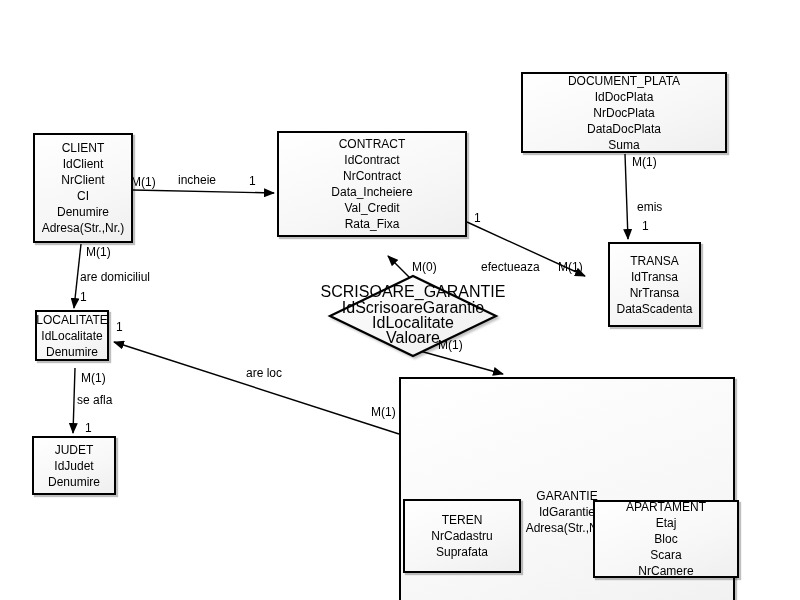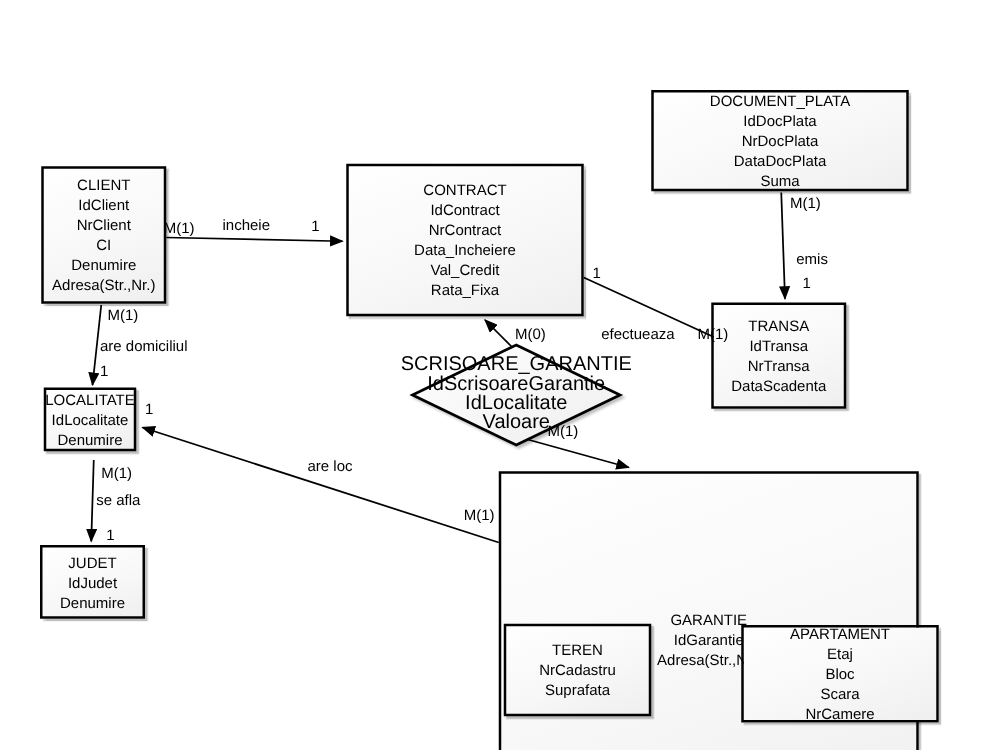--- a/index.html
+++ b/index.html
@@ -55,38 +55,38 @@
 
   <div class="entity" style="left:33px;top:133px;width:100px;height:110px">
     <div class="line">CLIENT</div>
     <div class="line">IdClient</div>
     <div class="line">NrClient</div>
     <div class="line">CI</div>
     <div class="line">Denumire</div>
     <div class="line">Adresa(Str.,Nr.)</div>
   </div>
 
-  <div class="entity" style="left:277px;top:131px;width:190px;height:122px">
+  <div class="entity" style="left:277px;top:131px;width:190px;height:106px">
     <div class="line">CONTRACT</div>
     <div class="line">IdContract</div>
     <div class="line">NrContract</div>
     <div class="line">Data_Incheiere</div>
     <div class="line">Val_Credit</div>
     <div class="line">Rata_Fixa</div>
   </div>
 
   <div class="entity" style="left:521px;top:72px;width:206px;height:81px">
     <div class="line">DOCUMENT_PLATA</div>
     <div class="line">IdDocPlata</div>
     <div class="line">NrDocPlata</div>
     <div class="line">DataDocPlata</div>
     <div class="line">Suma</div>
   </div>
 
-  <div class="entity" style="left:569px;top:242px;width:108px;height:85px">
+  <div class="entity" style="left:608px;top:242px;width:93px;height:85px">
     <div class="line">TRANSA</div>
     <div class="line">IdTransa</div>
     <div class="line">NrTransa</div>
     <div class="line">DataScadenta</div>
   </div>
 
   <div class="entity" style="left:35px;top:310px;width:74px;height:51px">
     <div class="line">LOCALITATE</div>
     <div class="line">IdLocalitate</div>
     <div class="line">Denumire</div>
@@ -103,21 +103,21 @@
     <div class="line">IdGarantie</div>
     <div class="line">Adresa(Str.,Nr.)</div>
   </div>
 
   <div class="entity" style="left:403px;top:499px;width:118px;height:74px">
     <div class="line">TEREN</div>
     <div class="line">NrCadastru</div>
     <div class="line">Suprafata</div>
   </div>
 
-  <div class="entity" style="left:593px;top:500px;width:158px;height:78px">
+  <div class="entity" style="left:593px;top:500px;width:146px;height:78px">
     <div class="line">APARTAMENT</div>
     <div class="line">Etaj</div>
     <div class="line">Bloc</div>
     <div class="line">Scara</div>
     <div class="line">NrCamere</div>
   </div>
 
   <div class="dtext" style="left:413px;top:284px">SCRISOARE_GARANTIE</div>
   <div class="dtext" style="left:413px;top:300px">IdScrisoareGarantie</div>
   <div class="dtext" style="left:413px;top:315px">IdLocalitate</div>

